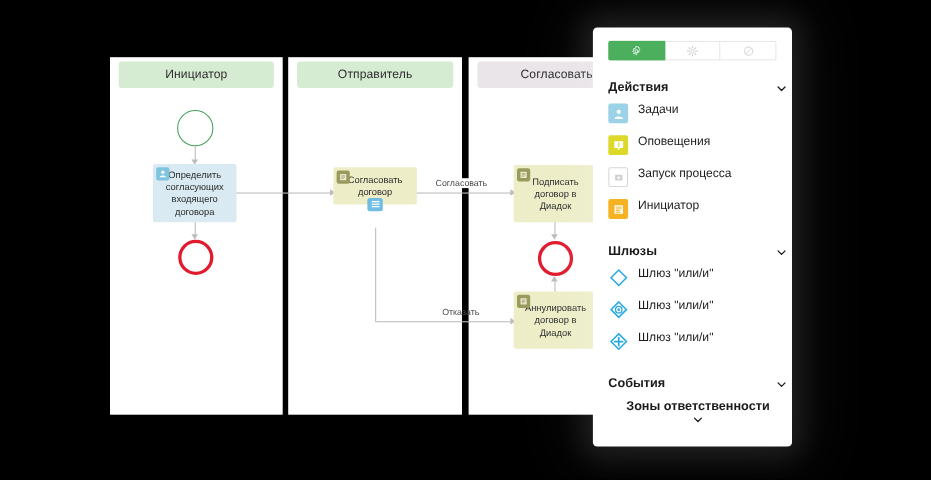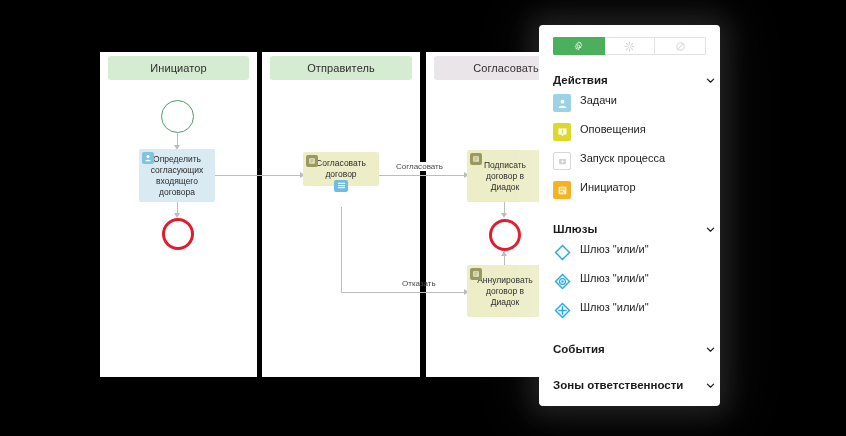--- a/index.html
+++ b/index.html
@@ -430,20 +430,20 @@
     <span class="item-label">Шлюз "или/и"</span>
   </div>
 
   <div class="section-head spaced">
     <span>События</span>
     <svg class="chev" viewBox="0 0 14 14">
       <path d="M3 5.2L7 9.2L11 5.2" fill="none" stroke="#1a1a1a" stroke-width="1.5" stroke-linecap="round" stroke-linejoin="round"></path>
     </svg>
   </div>
 
-  <div class="section-head" style="margin-top:16px;">
+  <div class="section-head" style="margin-top:5px;flex-direction:column;">
     <span>Зоны ответственности</span>
     <svg class="chev" viewBox="0 0 14 14">
       <path d="M3 5.2L7 9.2L11 5.2" fill="none" stroke="#1a1a1a" stroke-width="1.5" stroke-linecap="round" stroke-linejoin="round"></path>
     </svg>
   </div>
 
 </div>
 
 </body></html>

